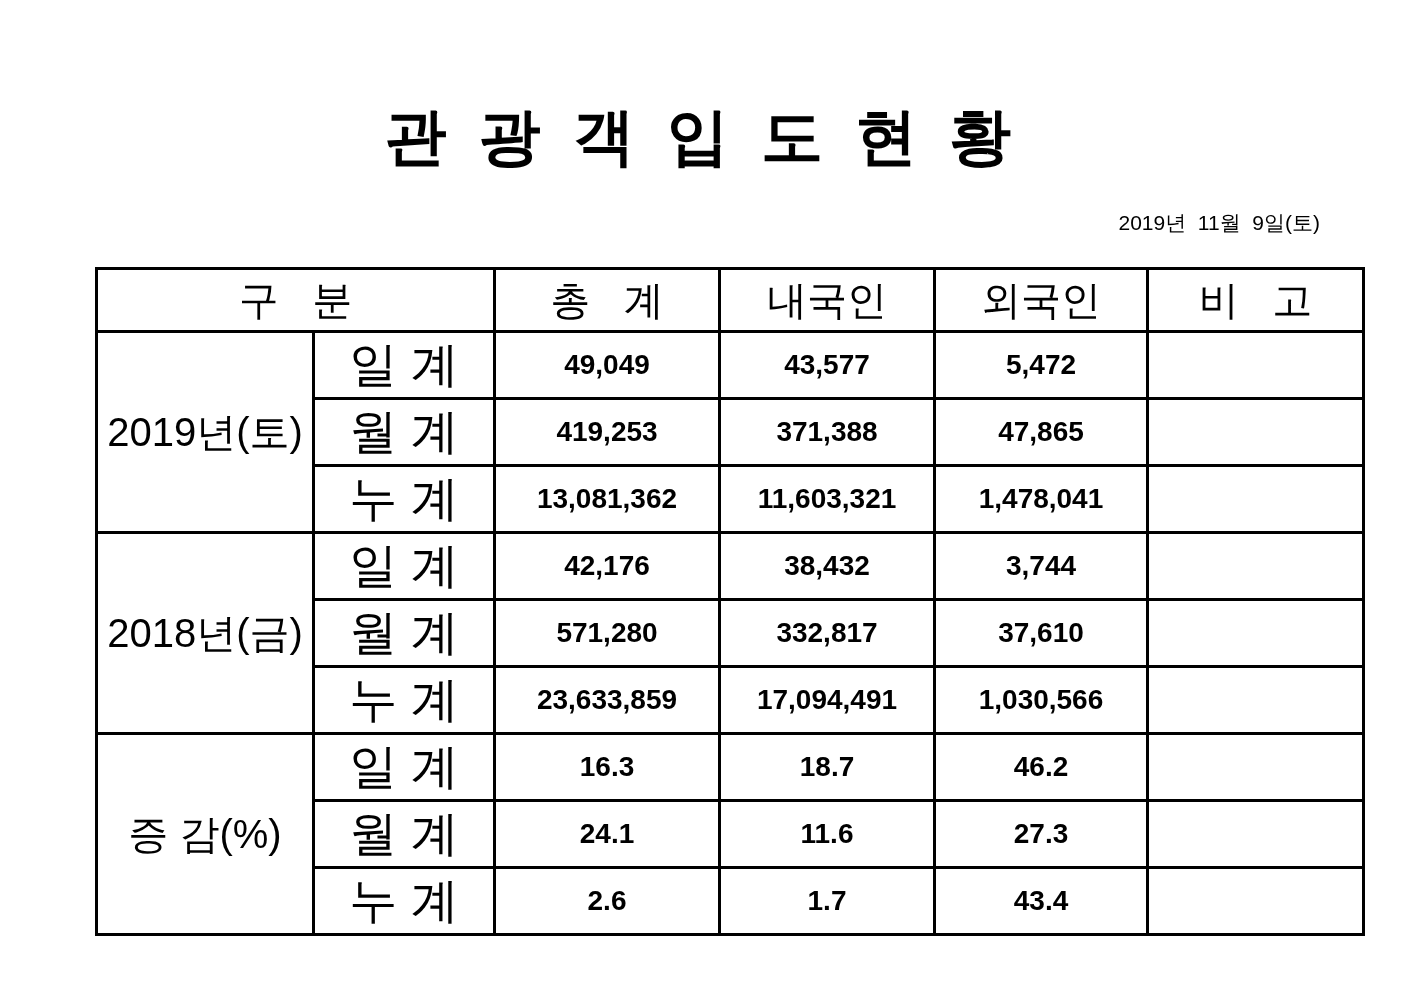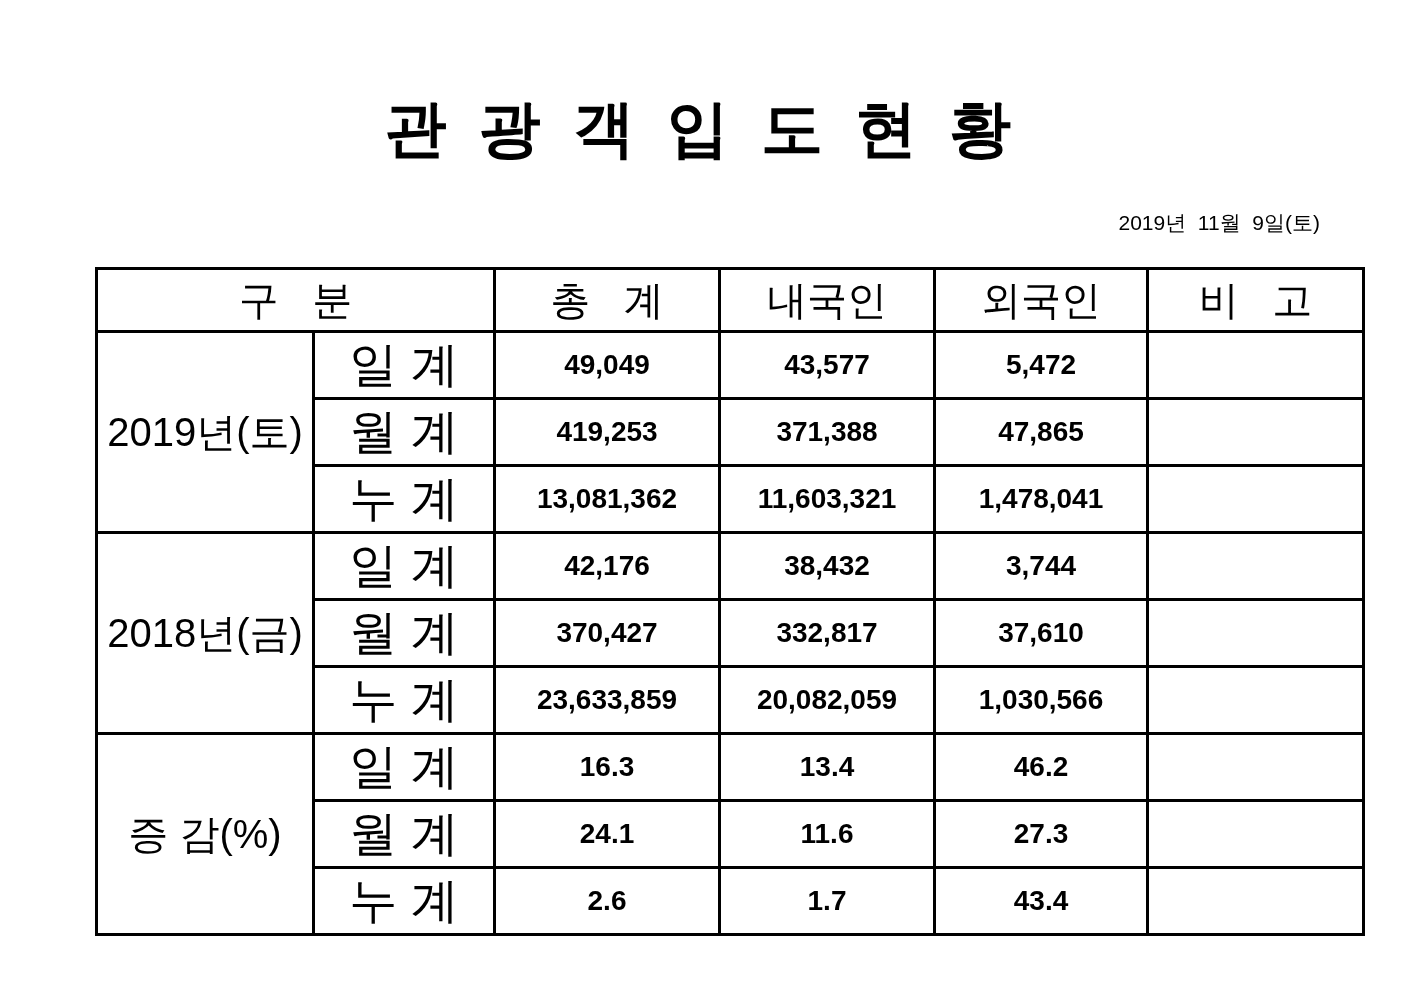--- a/index.html
+++ b/index.html
@@ -11,21 +11,21 @@
     font-family: "Liberation Sans", "DejaVu Sans", sans-serif;
     overflow: hidden;
   }
   .page {
     position: relative;
     width: 1403px;
     height: 992px;
   }
   .doc-title {
     position: absolute;
-    top: 87px;
+    top: 95px;
     left: 0;
     width: 100%;
     text-align: center;
     font-size: 62px;
     font-weight: 700;
     letter-spacing: 0.12em;
     white-space: pre;
     color: #000;
   }
   .doc-date {
@@ -139,38 +139,38 @@
       <tr class="data-row">
         <td class="group-label" rowspan="3">2018년(금)</td>
         <td class="row-label">일 계</td>
         <td class="value-cell">42,176</td>
         <td class="value-cell">38,432</td>
         <td class="value-cell">3,744</td>
         <td class="note-cell"></td>
       </tr>
       <tr class="data-row">
         <td class="row-label">월 계</td>
-        <td class="value-cell">370,427</td>
+        <td class="value-cell">571,280</td>
         <td class="value-cell">332,817</td>
         <td class="value-cell">37,610</td>
         <td class="note-cell"></td>
       </tr>
       <tr class="data-row">
         <td class="row-label">누 계</td>
         <td class="value-cell">23,633,859</td>
-        <td class="value-cell">20,082,059</td>
+        <td class="value-cell">17,094,491</td>
         <td class="value-cell">1,030,566</td>
         <td class="note-cell"></td>
       </tr>
 
       <tr class="data-row">
         <td class="group-label" rowspan="3">증 감(%)</td>
         <td class="row-label">일 계</td>
         <td class="value-cell">16.3</td>
-        <td class="value-cell">13.4</td>
+        <td class="value-cell">18.7</td>
         <td class="value-cell">46.2</td>
         <td class="note-cell"></td>
       </tr>
       <tr class="data-row">
         <td class="row-label">월 계</td>
         <td class="value-cell">24.1</td>
         <td class="value-cell">11.6</td>
         <td class="value-cell">27.3</td>
         <td class="note-cell"></td>
       </tr>

